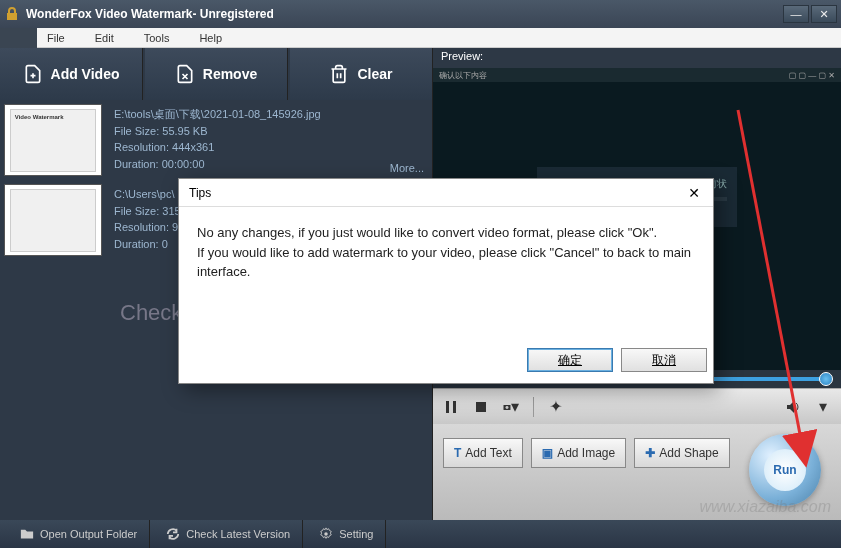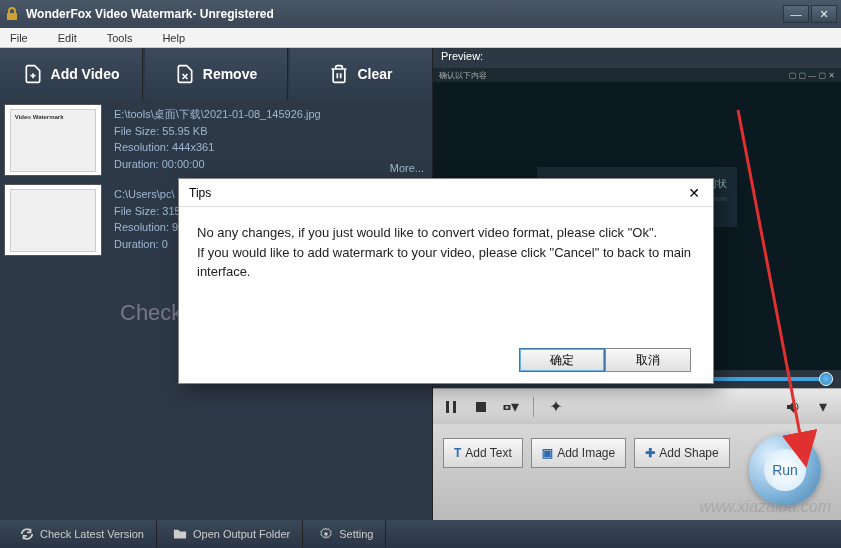--- a/index.html
+++ b/index.html
@@ -6,21 +6,21 @@
 body { width: 841px; height: 548px; background: #3a4552; overflow: hidden; position: relative; }
 
 
 .titlebar { height: 28px; background: linear-gradient(#4a5868, #3a4555); display: flex; align-items: center; padding: 0 4px; color: #fff; font-size: 12px; }
 .titlebar .lock-icon { width: 16px; height: 16px; margin-right: 6px; display:flex;align-items:center;justify-content:center; }
 .titlebar .title { flex: 1; font-weight: bold; }
 .titlebar .winbtns { display: flex; gap: 2px; }
 .titlebar .winbtn { width: 26px; height: 18px; background: linear-gradient(#5a6a7a,#3a4a5a); border: 1px solid #2a3540; color: #eee; display: flex; align-items: center; justify-content: center; font-size: 11px; cursor: pointer; }
 
 
-.menubar { height: 20px; background: #f4f4f4; display: flex; align-items: center; padding: 0 10px; gap: 30px; font-size: 11px; color: #333; border-bottom: 1px solid #ccc; }
+.menubar { height: 20px; background: #f4f4f4; display: flex; align-items: center; padding: 0 10px; gap: 30px; font-size: 11px; color: #333; border-bottom: 1px solid #ccc; margin-left: 37px; }
 .menubar span { cursor: pointer; }
 
 
 .main { display: flex; height: 472px; }
 
 
 .left { width: 432px; background: #2e3947; display: flex; flex-direction: column; }
 
 
 .bigbtns { display: flex; height: 52px; gap: 2px; padding: 0; }
@@ -58,34 +58,34 @@
 .controls { height: 36px; background:linear-gradient(#e8e8e8,#c8c8c8); display:flex; align-items:center; padding:0 10px; gap:14px; border-top:1px solid #aaa; }
 .controls .ctrl { width:16px;height:16px; color:#333; display:flex;align-items:center;justify-content:center;cursor:pointer; }
 .controls .divider { width:1px; height:20px; background:#999; }
 .controls .spacer { flex:1; }
 
 
 .actions { height: 96px; background:linear-gradient(#d8d8d8,#bababa); display:flex; align-items:flex-start; padding:14px 10px; gap:8px; position:relative; }
 .actbtn { height:30px; padding:0 10px; background:linear-gradient(#f8f8f8,#d8d8d8); border:1px solid #888; display:flex; align-items:center; gap:4px; font-size:12px; color:#333; cursor:pointer; }
 .actbtn .ic { color:#2a6ab0; font-weight:bold; }
 .runbtn { position:absolute; right:20px; top:10px; width:72px; height:72px; border-radius:50%; background:radial-gradient(circle at 30% 30%, #e0f0ff, #7ab0d8 60%, #4a80a8); display:flex; align-items:center; justify-content:center; cursor:pointer; box-shadow:0 2px 6px rgba(0,0,0,0.3); }
-.runbtn-inner { width:42px;height:42px;border-radius:50%;background:radial-gradient(#fff,#d0e8f8);display:flex;align-items:center;justify-content:center;font-size:14px;font-weight:normal;color:#2a6ab0; }
+.runbtn-inner { width:42px;height:42px;border-radius:50%;background:radial-gradient(#fff,#d0e8f8);display:flex;align-items:center;justify-content:center;font-size:12px;font-weight:bold;color:#2a6ab0; }
 
 
 .statusbar { height: 28px; background:linear-gradient(#3a4858,#2a3545); display:flex; align-items:center; padding:0 8px; gap:4px; color:#ccc; font-size:11px; }
 .statusbtn { display:flex;align-items:center;gap:6px;padding:0 12px;height:100%;cursor:pointer;border-right:1px solid #222; }
 .statusbtn svg { width:14px;height:14px; }
 
 
 .dialog { position:absolute; top:178px; left:178px; width:536px; height:206px; background:#fff; border:1px solid #888; box-shadow:6px 6px 20px rgba(0,0,0,0.4); z-index:100; display:flex; flex-direction:column; font-size:13px; }
 .dialog-header { height:28px; display:flex; align-items:center; padding:0 10px; border-bottom:1px solid #ddd; font-size:12px; }
 .dialog-header .dtitle { flex:1; }
 .dialog-header .dclose { width:18px;height:18px;display:flex;align-items:center;justify-content:center;cursor:pointer;font-size:14px; }
 .dialog-body { flex:1; padding:16px 18px; color:#222; line-height:1.5; }
-.dialog-footer { height:46px; display:flex; align-items:center; justify-content:flex-end; gap:0; padding:0 22px; }
+.dialog-footer { height:46px; display:flex; align-items:center; justify-content:flex-end; gap:8px; padding:0 6px;text-decoration:underline; }
 .dbtn { width:86px; height:24px; background:linear-gradient(#f8f8f8,#e0e0e0); border:1px solid #888; font-size:12px; cursor:pointer; }
 .dbtn.primary { border:1px solid #3a7ab0; box-shadow:0 0 0 1px #6ab0e0 inset; }
 
 
 .arrow-svg { position:absolute; top:100px; right:8px; width:110px; height:380px; z-index:200; pointer-events:none; }
 
 .wmark { position:absolute; bottom:32px; right:10px; color:rgba(120,120,120,0.3); font-size:16px; z-index:5; font-style:italic; }
 </style>
 </head>
 <body>
@@ -226,31 +226,31 @@
       </div>
       <div class="runbtn">
         <div class="runbtn-inner">Run</div>
       </div>
     </div>
   </div>
 </div>
 
 <div class="statusbar">
   <div class="statusbtn">
+    <svg viewBox="0 0 16 16" fill="#ccc">
+        <path d="M1 3h5l2 2h7v8H1z"></path>
+      </svg>
+    <span>Open Output Folder</span>
+  </div>
+  <div class="statusbtn">
     <svg viewBox="0 0 16 16" fill="none" stroke="#ccc" stroke-width="2">
         <path d="M2 8a6 6 0 0110-4M14 8a6 6 0 01-10 4"></path>
         <path d="M12 2v4h-4M4 14v-4h4"></path>
       </svg>
     <span>Check Latest Version</span>
-  </div>
-  <div class="statusbtn">
-    <svg viewBox="0 0 16 16" fill="#ccc">
-        <path d="M1 3h5l2 2h7v8H1z"></path>
-      </svg>
-    <span>Open Output Folder</span>
   </div>
   <div class="statusbtn">
     <svg viewBox="0 0 16 16" fill="#ccc">
         <circle cx="8" cy="8" r="2"></circle>
         <path d="M8 1l1 2 2-1 1 2 2 1-1 2 1 2-2 1-1 2-2-1-1 2-1-2-2 1-1-2-2-1 1-2-1-2 2-1 1-2 2 1z" fill="none" stroke="#ccc"></path>
       </svg>
     <span>Setting</span>
   </div>
 </div>
 

